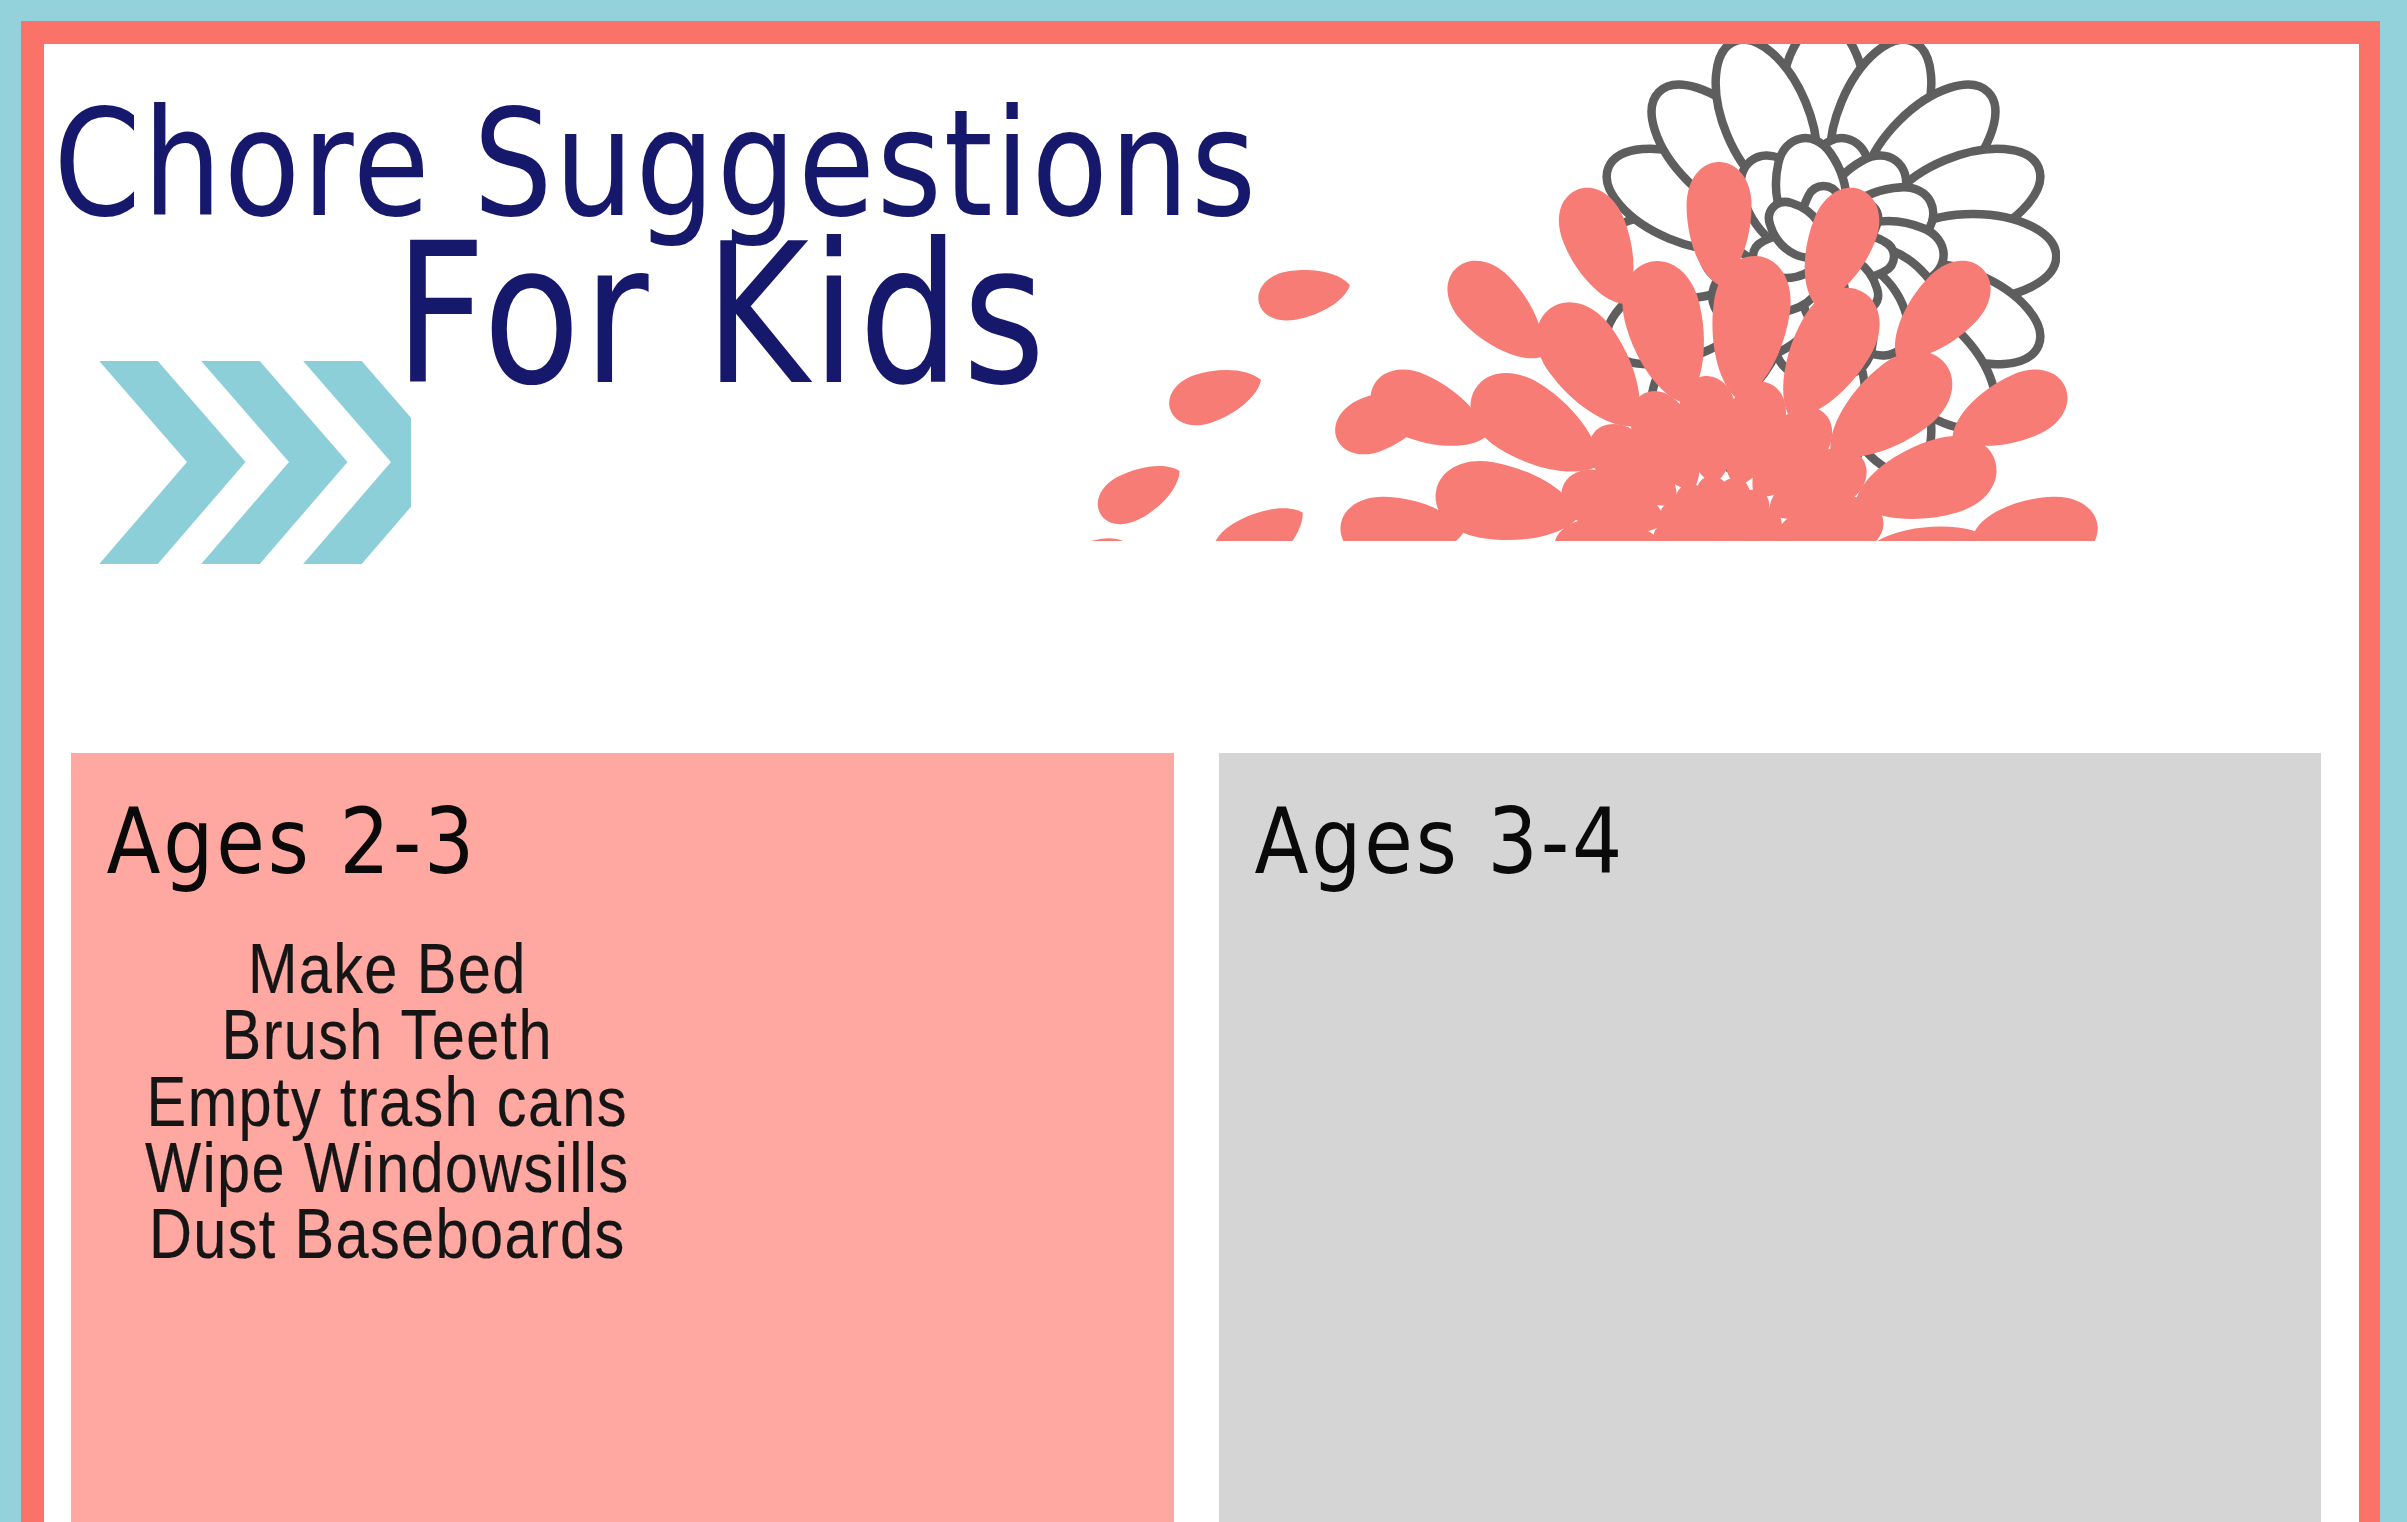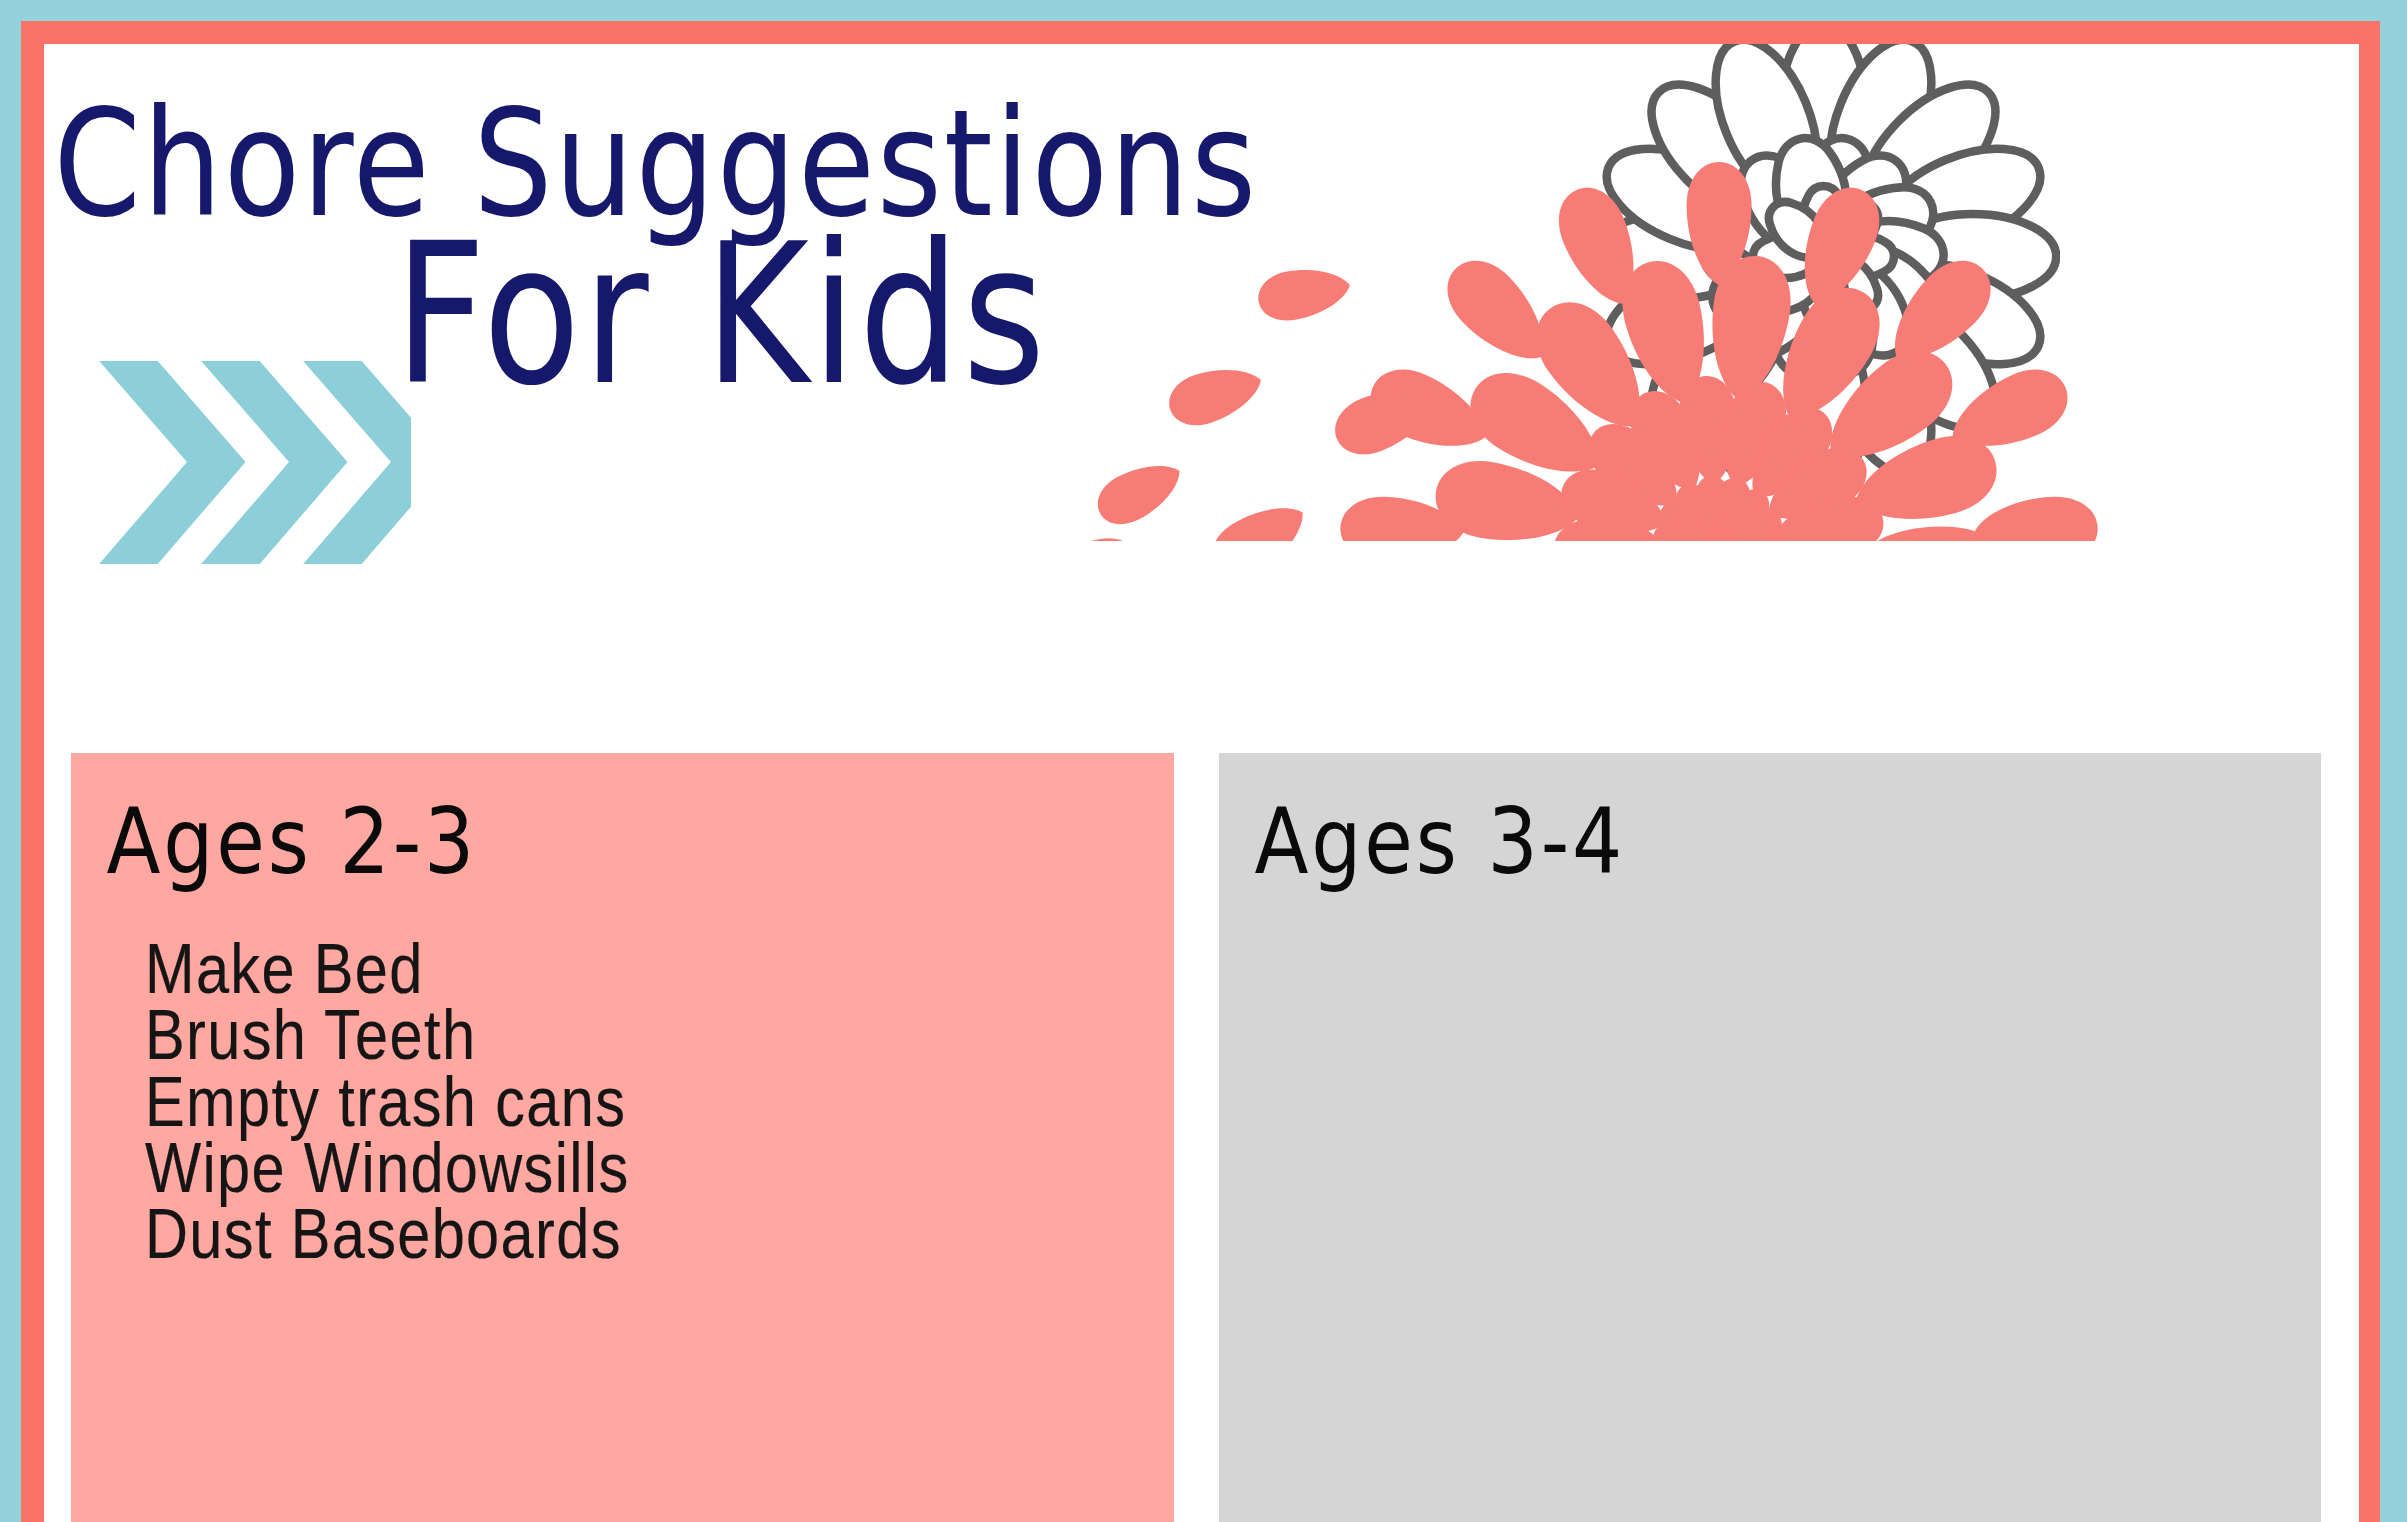--- a/index.html
+++ b/index.html
@@ -103,20 +103,21 @@
     color:#0A0A0A;
     white-space:nowrap;
     transform:scale(1.0,1.15);
     transform-origin:left top;
   }
   .panel-list {
     position:absolute;
     left:74px;
     top:178px;
     list-style:none;
+    text-align:center;
   }
   .panel-list li {
     font-family:"Liberation Sans", sans-serif;
     font-size:62px;
     font-weight:300;
     line-height:1.07;
     letter-spacing:1.4px;
     color:#151515;
     white-space:nowrap;
     transform:scale(0.96,1.14);

